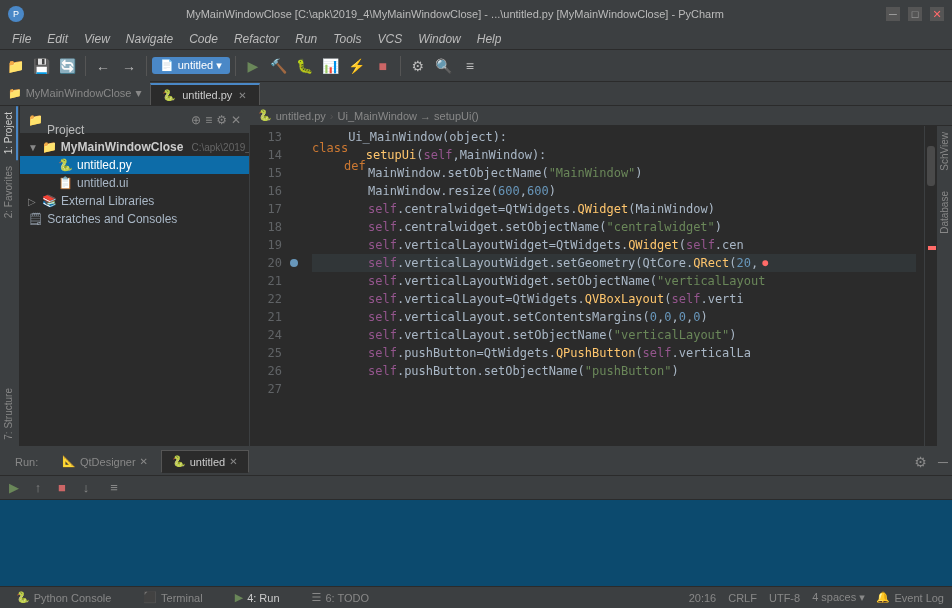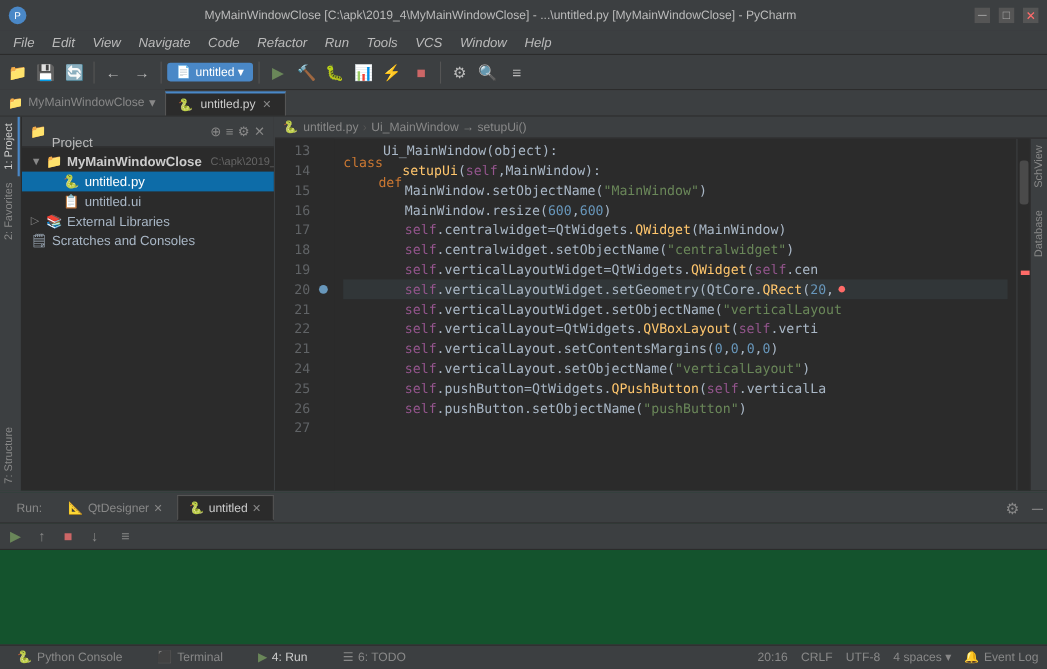--- a/index.html
+++ b/index.html
@@ -42,21 +42,21 @@
     
     #editor-area { flex: 1; display: flex; flex-direction: column; background: #2b2b2b; }
     #editor-breadcrumb { height: 20px; background: #3c3f41; display: flex; align-items: center; padding: 0 8px; font-size: 11px; color: #888; border-bottom: 1px solid #2b2b2b; }
     #code-container { flex: 1; display: flex; overflow: hidden; }
     #line-numbers { width: 40px; background: #2b2b2b; padding: 0; color: #606366; font-size: 12px; font-family: 'Consolas', monospace; text-align: right; padding-right: 8px; line-height: 18px; padding-top: 2px; user-select: none; }
     #code-content { flex: 1; overflow: hidden; padding: 2px 8px; font-family: 'Consolas', monospace; font-size: 12px; line-height: 18px; }
     .code-line { white-space: nowrap; height: 18px; display: flex; align-items: center; }
     .code-line.highlighted { background: #313638; }
 
     
-    #bottom-panel { height: 140px; background: #14532d; border-top: 2px solid #3c3f41; display: flex; flex-direction: column; }
+    #bottom-panel { height: 140px; background: #0c4a6e; border-top: 2px solid #3c3f41; display: flex; flex-direction: column; }
     #bottom-tabs { height: 28px; background: #3c3f41; display: flex; align-items: center; padding: 0 4px; gap: 2px; border-bottom: 1px solid #2b2b2b; }
     .bottom-tab { padding: 4px 10px; font-size: 11px; cursor: pointer; color: #888; display: flex; align-items: center; gap: 4px; border: 1px solid transparent; }
     .bottom-tab.active { background: #2b2b2b; color: #ccc; border-color: #555; border-bottom-color: #2b2b2b; }
     .bottom-tab-close { font-size: 10px; color: #888; }
     #bottom-toolbar { height: 24px; background: #3c3f41; display: flex; align-items: center; padding: 0 4px; gap: 4px; border-bottom: 1px solid #2b2b2b; }
     .bottom-tool-btn { width: 20px; height: 20px; background: transparent; border: none; color: #888; font-size: 13px; cursor: pointer; display: flex; align-items: center; justify-content: center; }
     #bottom-content { flex: 1; padding: 4px 8px; font-family: 'Consolas', monospace; font-size: 12px; color: #a9b7c6; overflow: hidden; }
     .run-path { color: #a9b7c6; }
 
     

